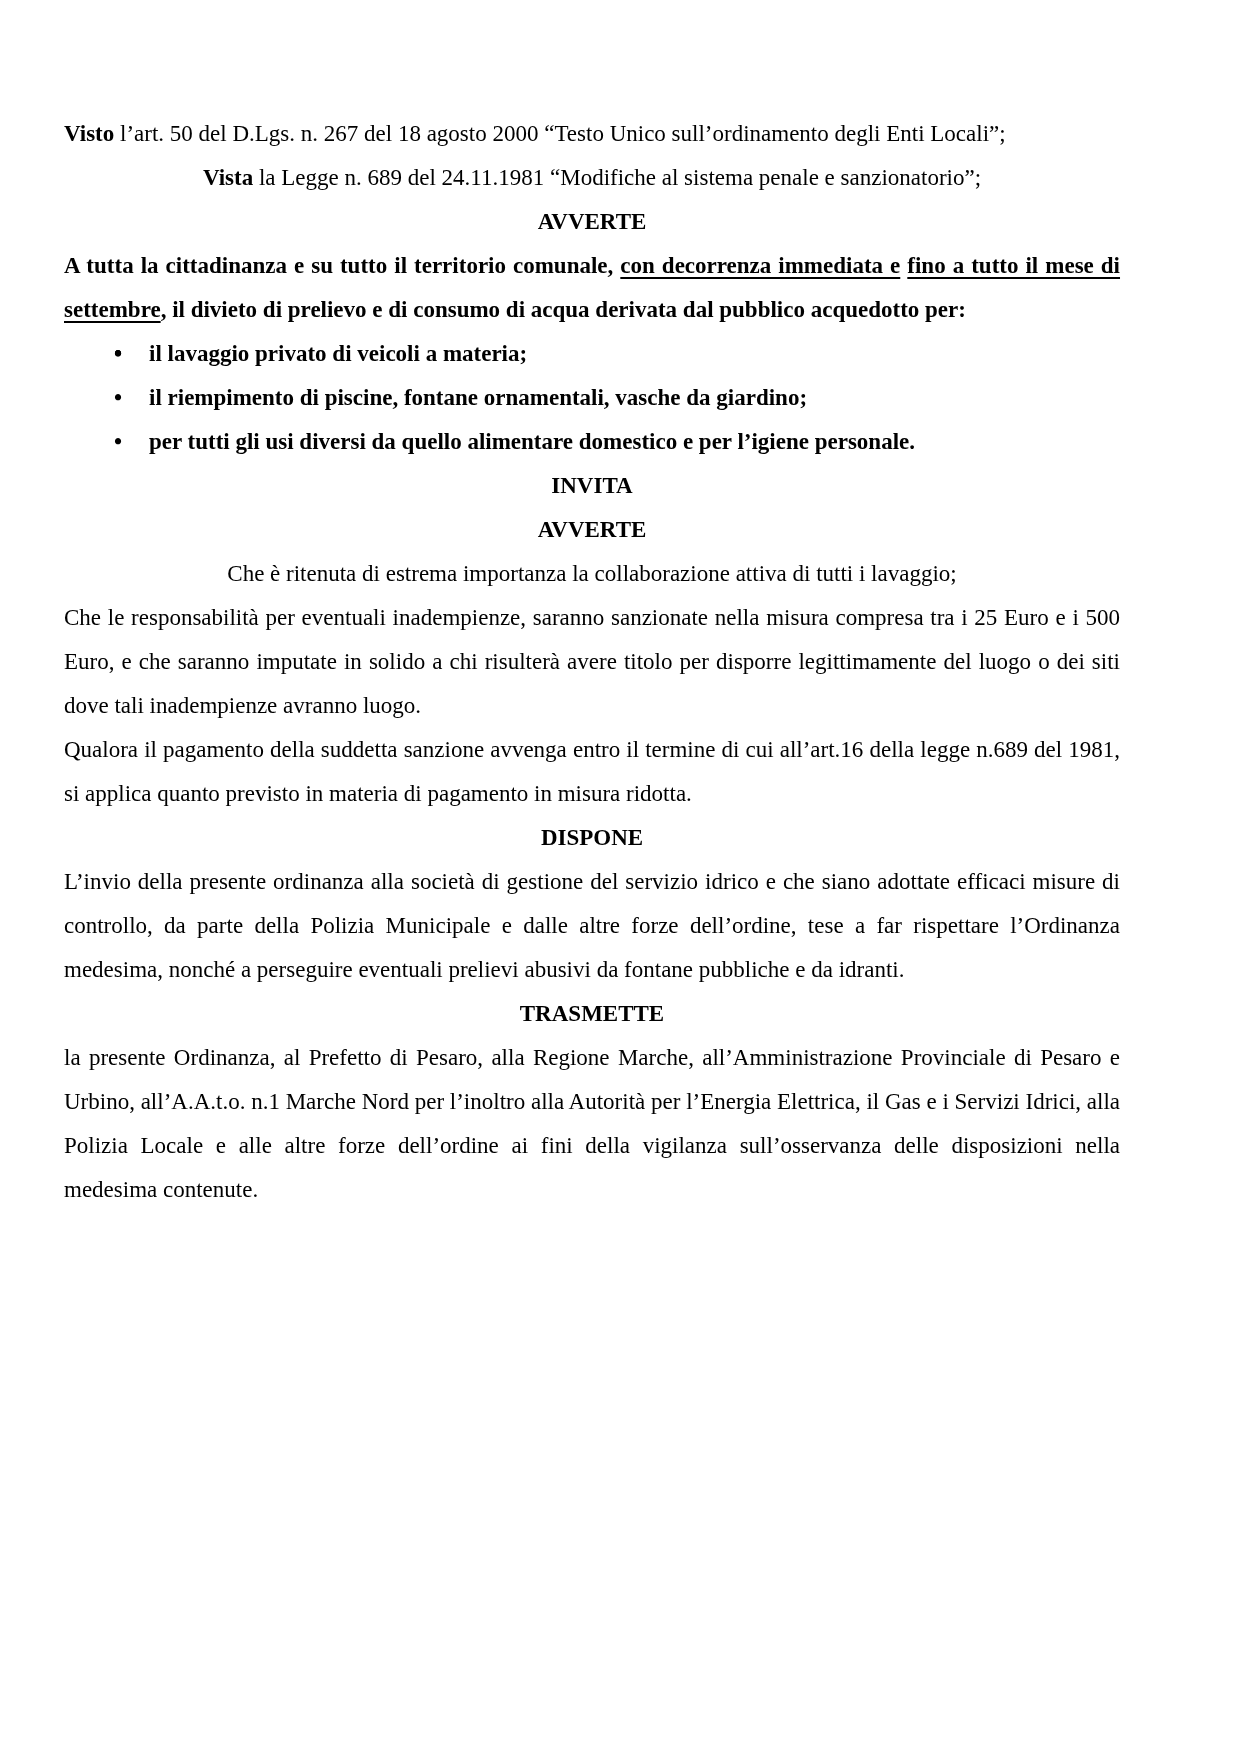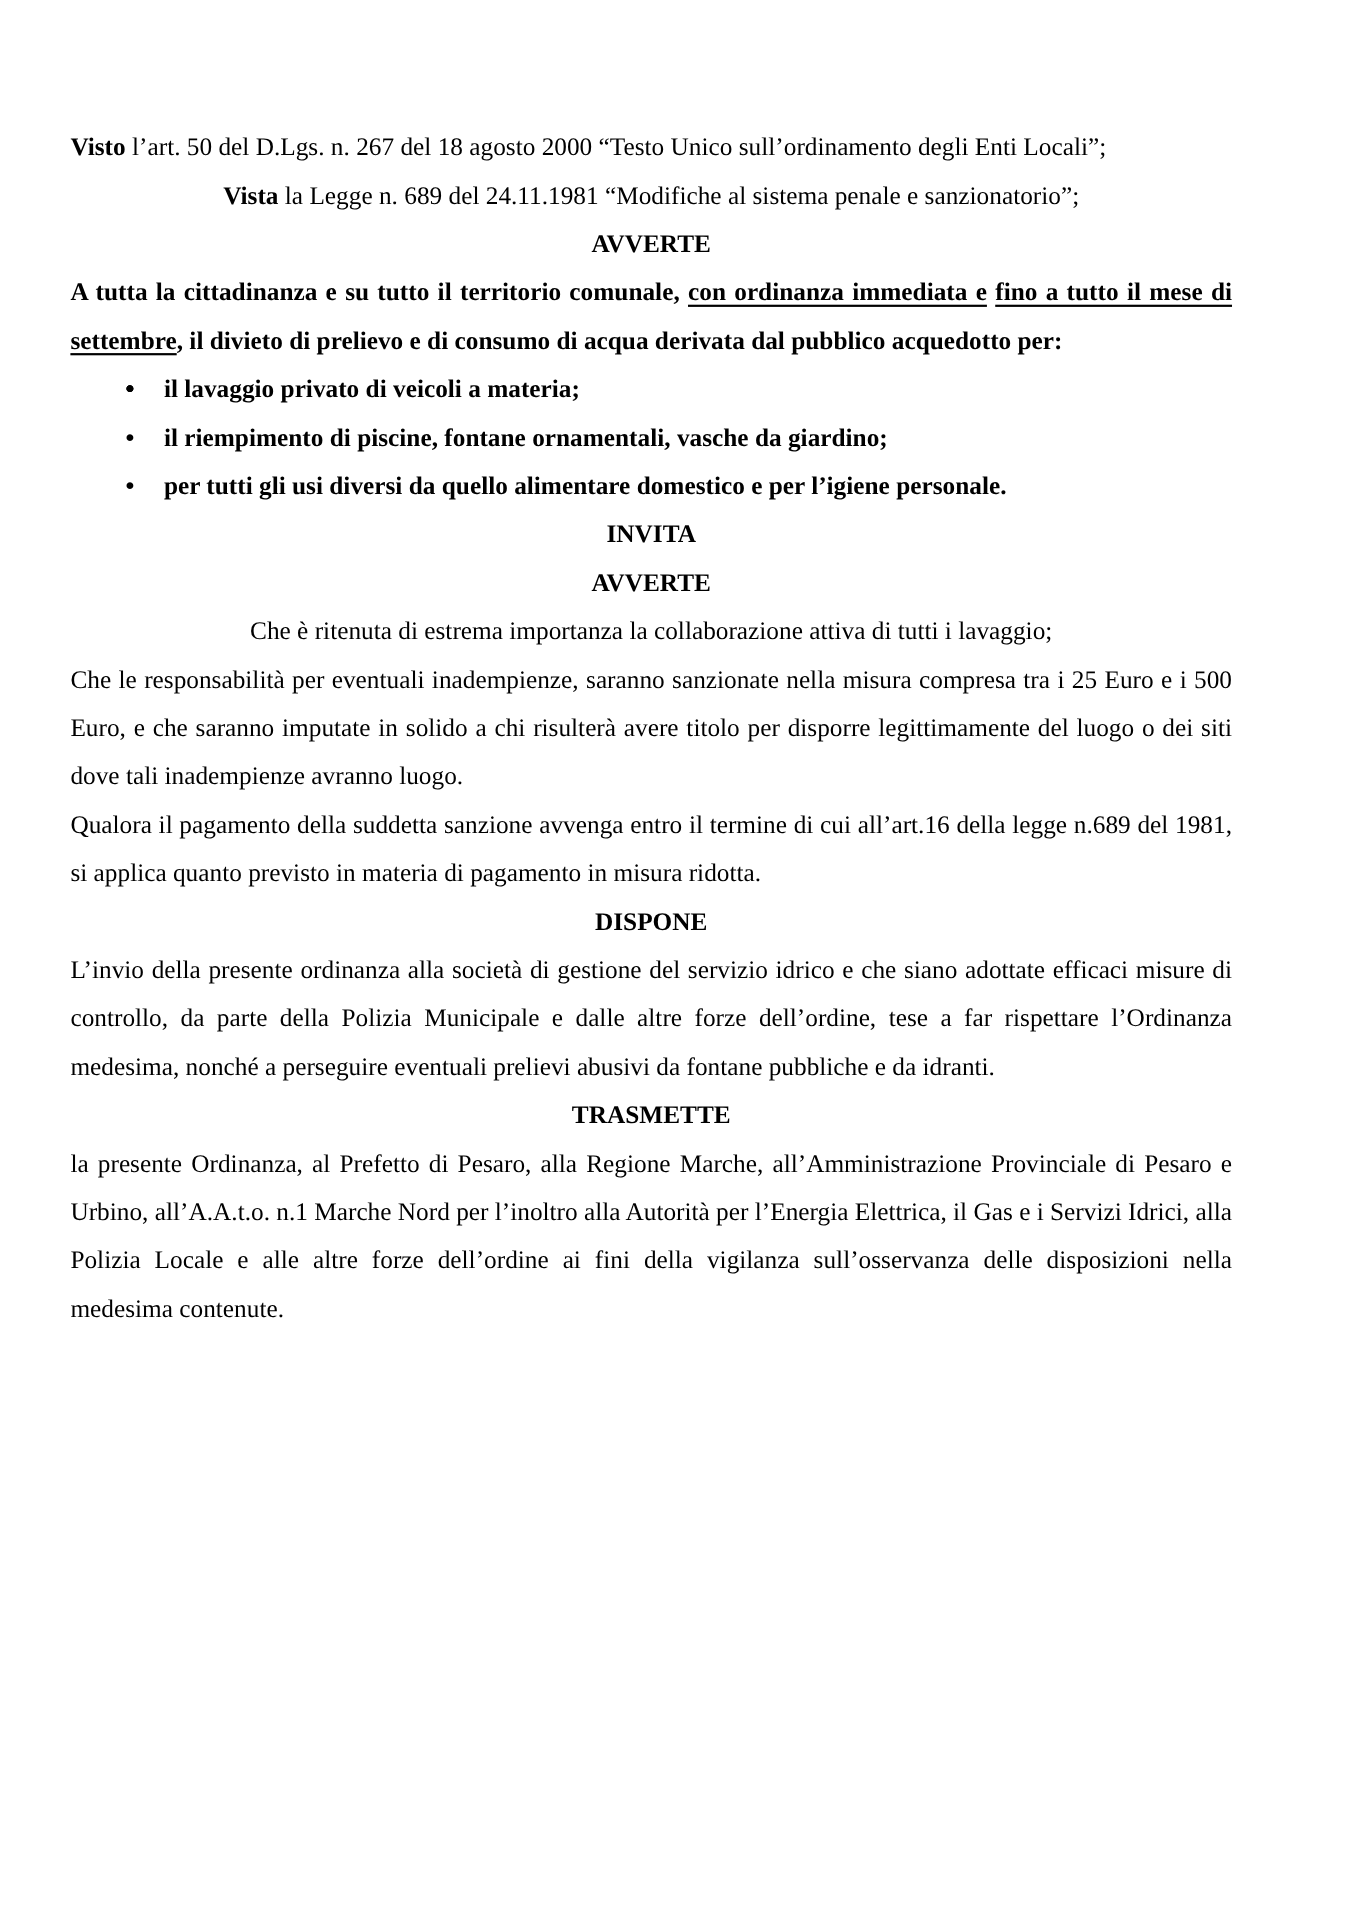--- a/index.html
+++ b/index.html
@@ -49,21 +49,21 @@
     text-underline-offset: 4px;
   }
 </style>
 </head>
 <body>
 
 <main class="page">
     <p class="para align-justify"><span class="b">Visto</span><span> l’art. 50 del D.Lgs. n. 267 del 18 agosto 2000 “Testo Unico sull’ordinamento degli Enti Locali”;</span></p>
     <p class="para align-left"><span class="b">Vista</span><span> la Legge n. 689 del 24.11.1981 “Modifiche al sistema penale e sanzionatorio”;</span></p>
     <p class="heading"><span>AVVERTE</span></p>
-    <p class="para align-justify"><span class="b">A tutta la cittadinanza e su tutto il territorio comunale, </span><span class="b u">con ordinanza immediata e</span><span class="b"> </span><span class="b u">fino a tutto il mese di settembre</span><span class="b">, il divieto di prelievo e di consumo di acqua derivata dal pubblico acquedotto per:</span></p>
+    <p class="para align-justify"><span class="b">A tutta la cittadinanza e su tutto il territorio comunale, </span><span class="b u">con decorrenza immediata e</span><span class="b"> </span><span class="b u">fino a tutto il mese di settembre</span><span class="b">, il divieto di prelievo e di consumo di acqua derivata dal pubblico acquedotto per:</span></p>
     <div class="bullet-item"><span class="bullet-marker">•</span></div>
     <div class="bullet-item"><span class="bullet-marker">•</span></div>
     <div class="bullet-item"><span class="bullet-marker">•</span><span><span class="b">il lavaggio privato di veicoli a materia;</span></span></div>
     <div class="bullet-item"><span class="bullet-marker">•</span><span><span class="b">il riempimento di piscine, fontane ornamentali, vasche da giardino;</span></span></div>
     <div class="bullet-item"><span class="bullet-marker">•</span><span><span class="b">per tutti gli usi diversi da quello alimentare domestico e per l’igiene personale.</span></span></div>
     <p class="heading"><span>INVITA</span></p>
     <p class="heading"><span>AVVERTE</span></p>
     <p class="para align-left"><span>Che è ritenuta di estrema importanza la collaborazione attiva di tutti i lavaggio;</span></p>
     <p class="para align-justify"><span>Che le responsabilità per eventuali inadempienze, saranno sanzionate nella misura compresa tra i 25 Euro e i 500 Euro, e che saranno imputate in solido a chi risulterà avere titolo per disporre legittimamente del luogo o dei siti dove tali inadempienze avranno luogo.</span></p>
     <p class="para align-justify"><span>Qualora il pagamento della suddetta sanzione avvenga entro il termine di cui all’art.16 della legge n.689 del 1981, si applica quanto previsto in materia di pagamento in misura ridotta.</span></p>

